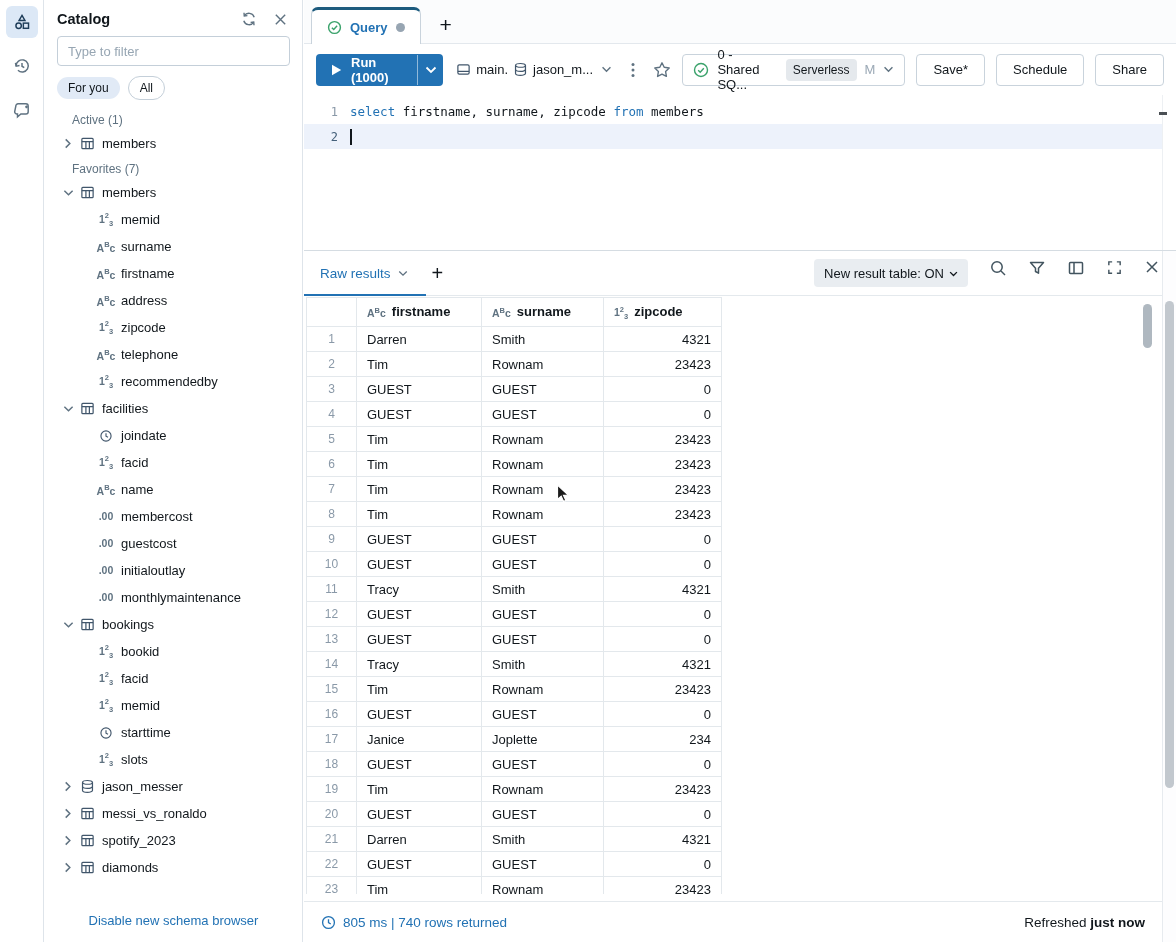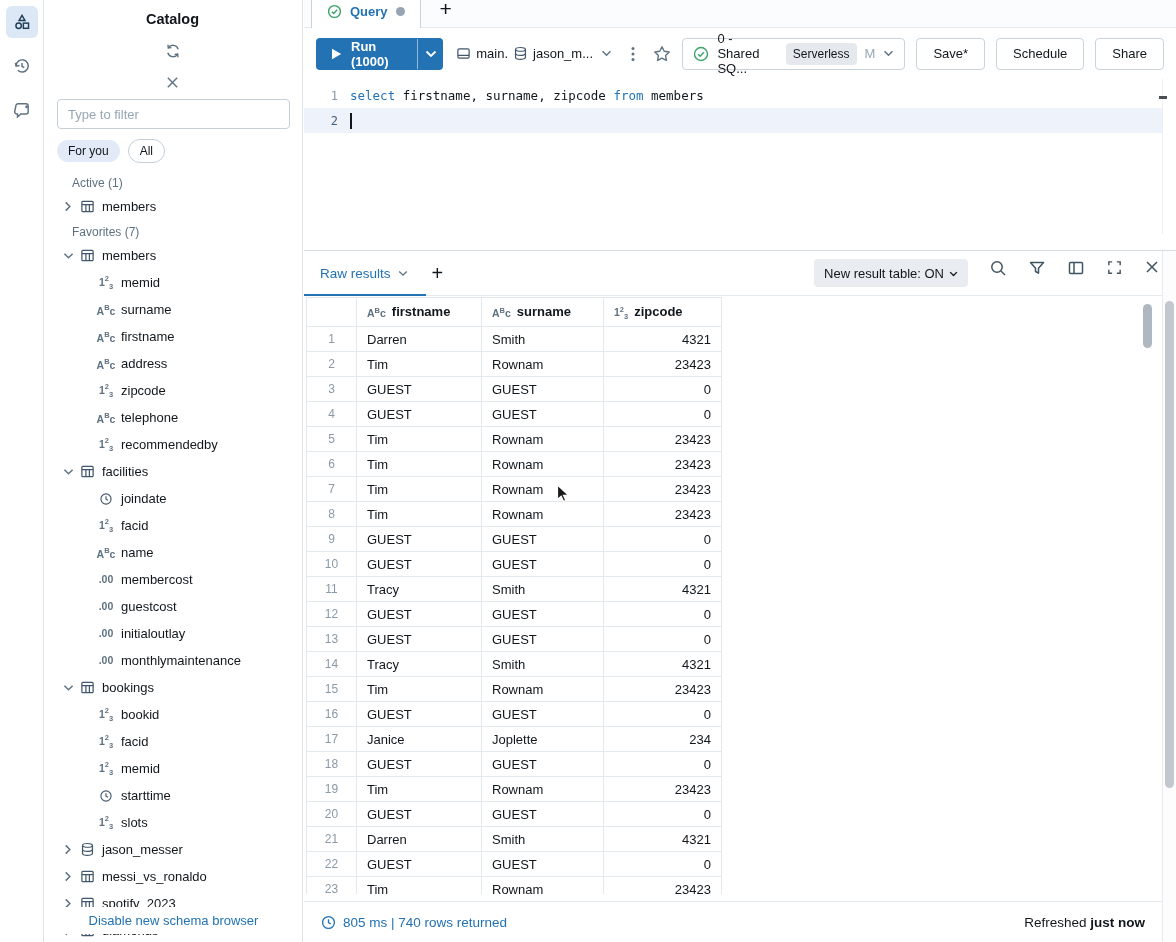--- a/index.html
+++ b/index.html
@@ -14,21 +14,21 @@
   .rail { position:absolute; left:0; top:0; width:44px; height:100%;
     border-right:1px solid #DEE4EA; display:flex; flex-direction:column;
     align-items:center; padding-top:6px; gap:12px; background:#fff; z-index:5; }
   .rail-btn { width:32px; height:32px; border-radius:6px; display:flex;
     align-items:center; justify-content:center; color:#5F7281; }
   .rail-btn.active { background:#DCE8F6; color:#1E3D59; }
 
   
   .sidebar { position:absolute; left:45px; top:0; width:258px; height:100%;
     border-right:1px solid #DEE4EA; background:#fff; z-index:4; }
-  .sb-head { display:flex; align-items:center; padding:11px 14px 7px 12px; gap:16px;flex-direction:column; }
+  .sb-head { display:flex; align-items:center; padding:11px 14px 7px 12px; gap:16px; }
   .sb-title { font-weight:700; font-size:14.5px; flex:1; }
   .sb-ico { color:#5F7281; }
   .sb-filter { padding:2px 12px 10px; }
   .sb-filter input { width:100%; height:30px; border:1px solid #C4CFD9; border-radius:4px;
     padding:0 10px; font-size:13px; font-family:inherit; color:#11171C; outline:none; }
   .sb-filter input::placeholder { color:#97A6B3; }
   .pills { display:flex; gap:8px; padding:0 12px 6px; align-items:center; }
   .pill { font-size:12px; padding:4px 11px; border-radius:13px; white-space:nowrap; }
   .pill.active { background:#E1EAF6; }
   .pill.plain { border:1px solid #C4CFD9; background:#fff; }
@@ -41,21 +41,21 @@
   .tree-item.col .obj-ico { width:24px; margin-right:3px; }
   .typo { font-size:10.5px; color:#5F7281; font-weight:700; line-height:1; letter-spacing:0; }
   .typo sup { font-size:7.5px; }
   .typo sub { font-size:7.5px; }
   .sb-footer { position:absolute; bottom:8px; left:0; right:0; text-align:center;
     color:#2272B4; font-size:13px; background:#fff; padding:6px 0; }
 
   
   .main { position:absolute; left:304px; top:0; right:0; height:100%; background:#fff; }
 
-  .tabstrip { height:28px; background:#FBFCFD; border-bottom:1px solid #E3E8ED;
+  .tabstrip { height:44px; background:#FBFCFD; border-bottom:1px solid #E3E8ED;
     display:flex; align-items:flex-end; padding-left:7px; }
   .tab { height:37px; background:#fff; border:1px solid #C9D3DC; border-bottom:none;
     border-top:3px solid #1B5A7D; border-radius:7px 7px 0 0; display:flex; align-items:center;
     gap:8px; padding:0 15px; margin-bottom:-1px; }
   .tab-label { color:#2272B4; font-size:13px; font-weight:600; }
   .dot { width:9px; height:9px; border-radius:50%; background:#97A5B2; }
   .newtab { margin-left:19px; margin-bottom:9px; font-size:21px; line-height:18px;
     color:#11171C; font-weight:400; }
 
   .toolbar { height:51px; display:flex; align-items:center; padding:0 12px; gap:11px; }

